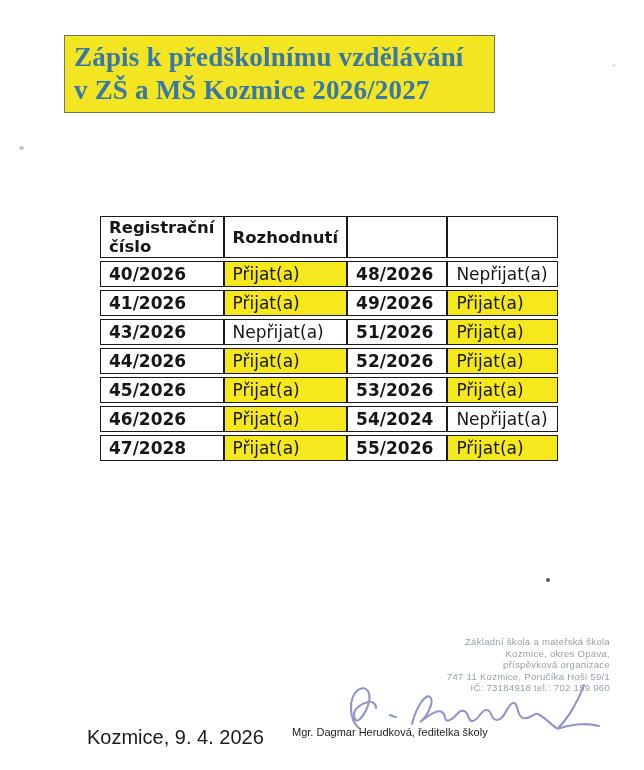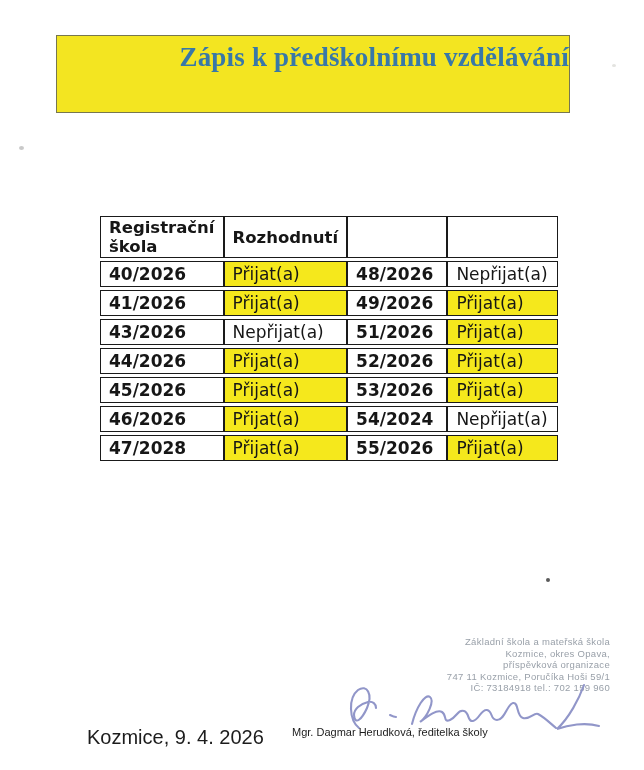--- a/index.html
+++ b/index.html
@@ -4,26 +4,25 @@
 <style>
   html,body{margin:0;padding:0;}
   body{
     width:644px;height:770px;position:relative;overflow:hidden;
     background:#ffffff;
     font-family:"Liberation Sans", sans-serif;
     color:#1c1c1c;
   }
   
   .banner{
-    position:absolute;left:56px;top:35px;width:514px;height:78px;
+    position:absolute;left:64px;top:35px;width:431px;height:78px;
     box-sizing:border-box;
     background:var(--banner-bg,#f3e521);
     border:1px solid #77774f;
     padding:5px 0 0 9px;
-    text-align:right;
   }
   .banner .line{
     font-family:"Liberation Serif","DejaVu Serif",serif;
     font-weight:bold;
     font-size:27px;line-height:33px;
     color:var(--banner-fg,#3878a8);
     letter-spacing:0.2px;
     white-space:nowrap;
   }
   
@@ -65,32 +64,33 @@
   .speck{position:absolute;border-radius:50%;}
   .speck.s1{left:19px;top:146px;width:5px;height:4px;background:#c9c9c9;}
   .speck.s2{left:546px;top:578px;width:4px;height:4px;background:#5a5a5a;}
   .speck.s3{left:612px;top:64px;width:4px;height:3px;background:#e3e3e0;}
 </style>
 </head>
 <body style="--banner-bg: #f3e521; --banner-fg: #3878a8; --hl: #f5e81c;">
 
 <div class="banner">
   <div class="line">Zápis k předškolnímu vzdělávání</div>
+  <div class="line">v ZŠ a MŠ Kozmice 2026/2027</div>
 </div>
 
 <table class="results">
   <colgroup>
       <col>
       <col>
       <col>
       <col>
     </colgroup>
   <tbody>
       <tr>
-    <th>Registrační škola</th>
+    <th>Registrační číslo</th>
     <th>Rozhodnutí</th>
     <th></th>
     <th></th>
   </tr>
   <tr>
     <td class="reg">40/2026</td>
     <td class="res hl">Přijat(a)</td>
     <td class="reg">48/2026</td>
     <td class="res">Nepřijat(a)</td>
   </tr>

